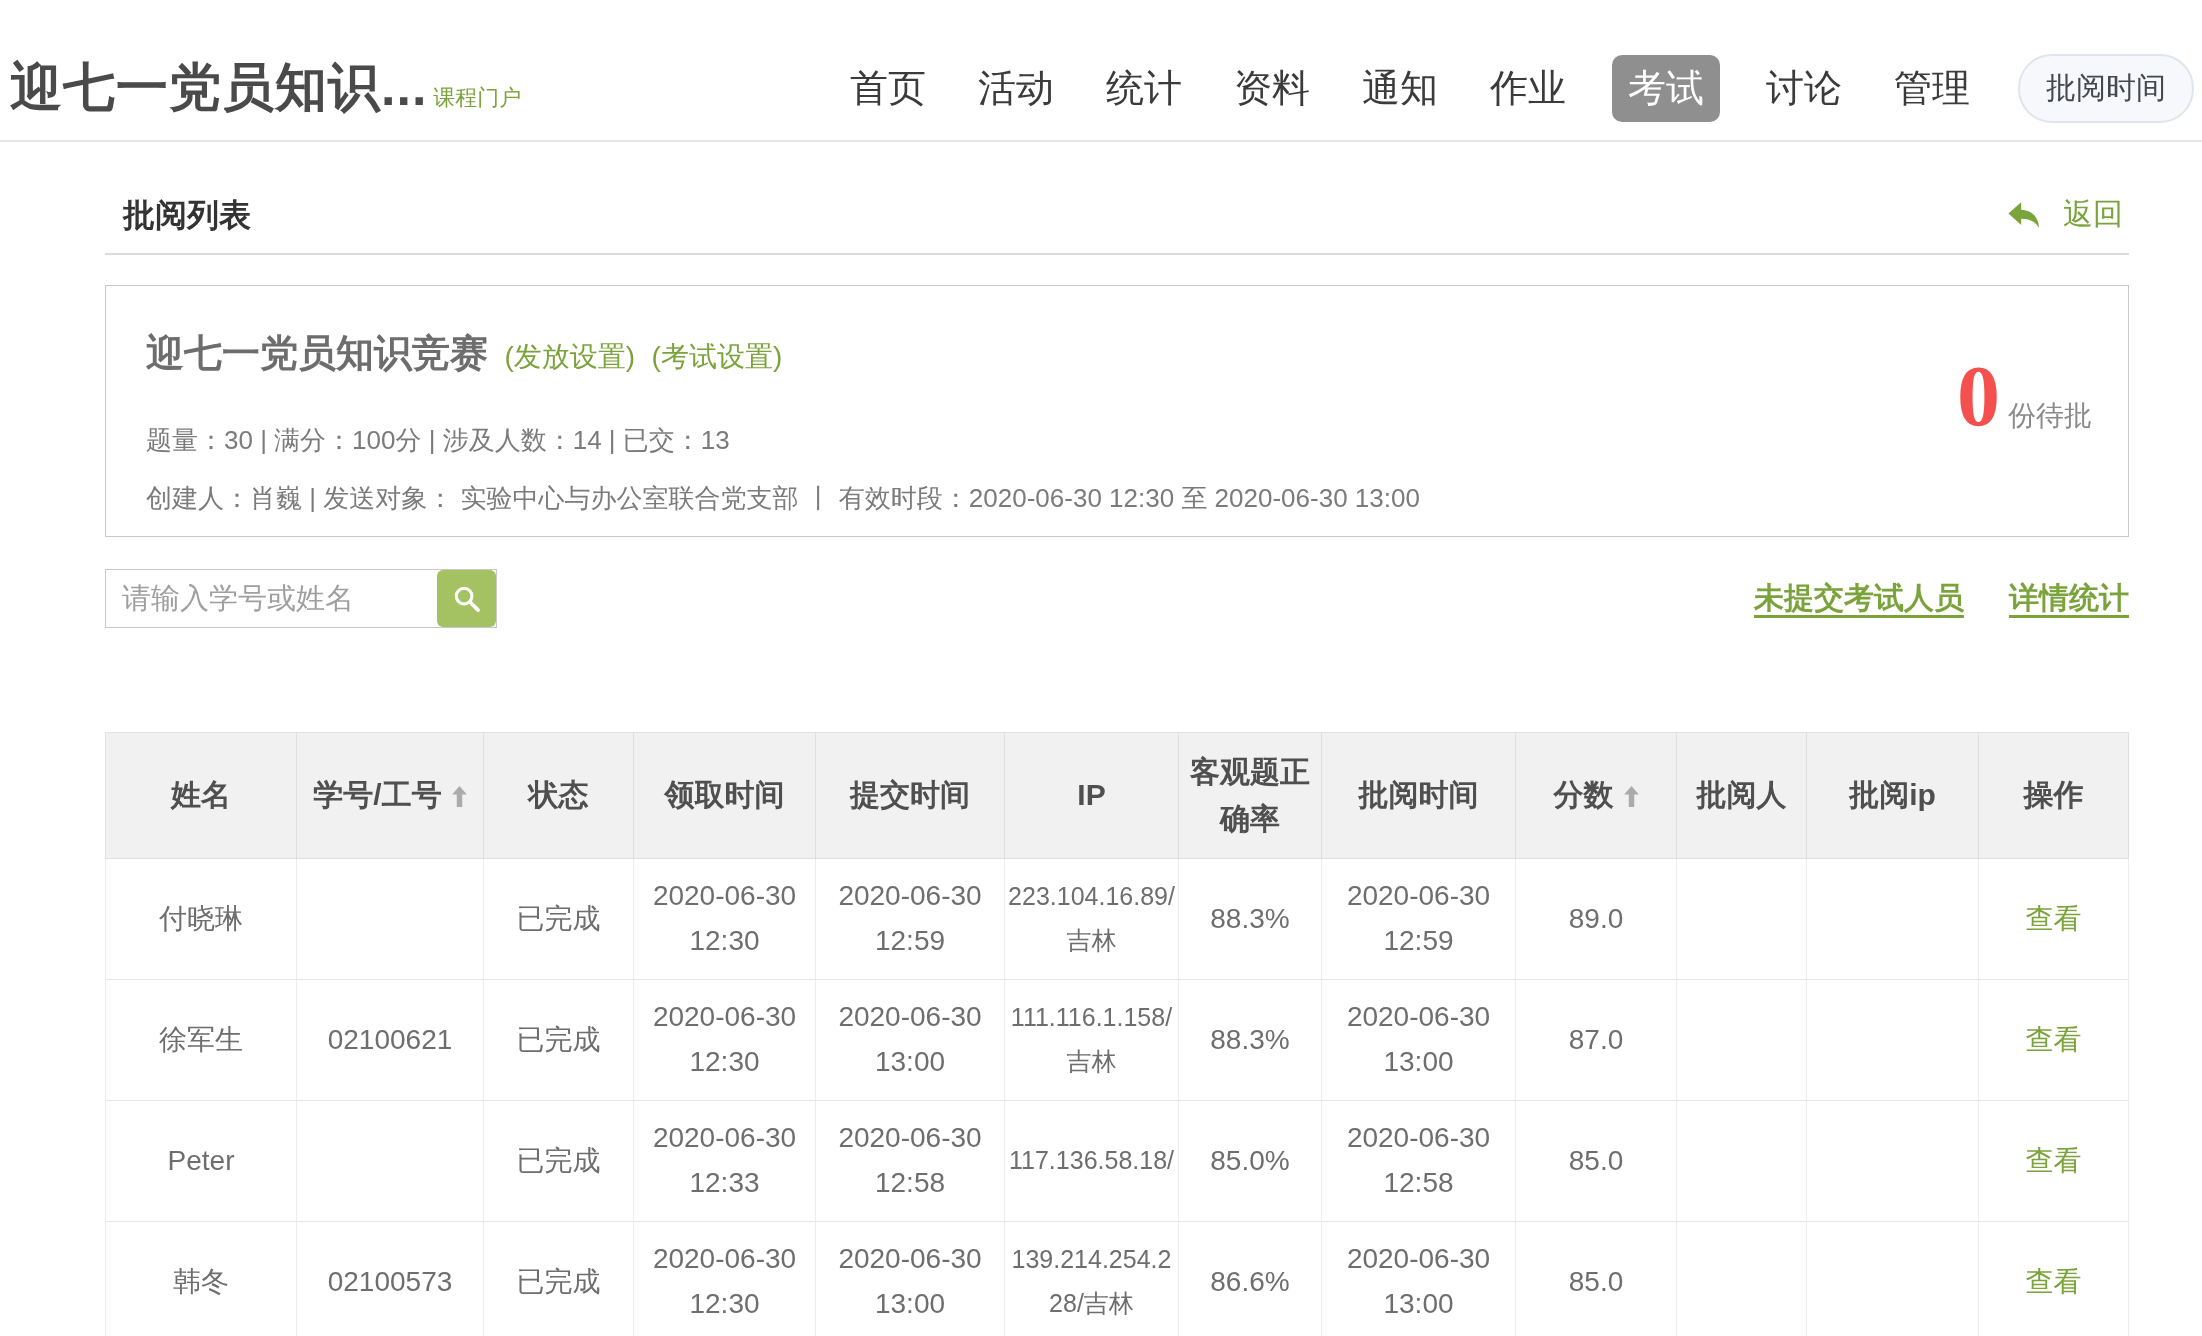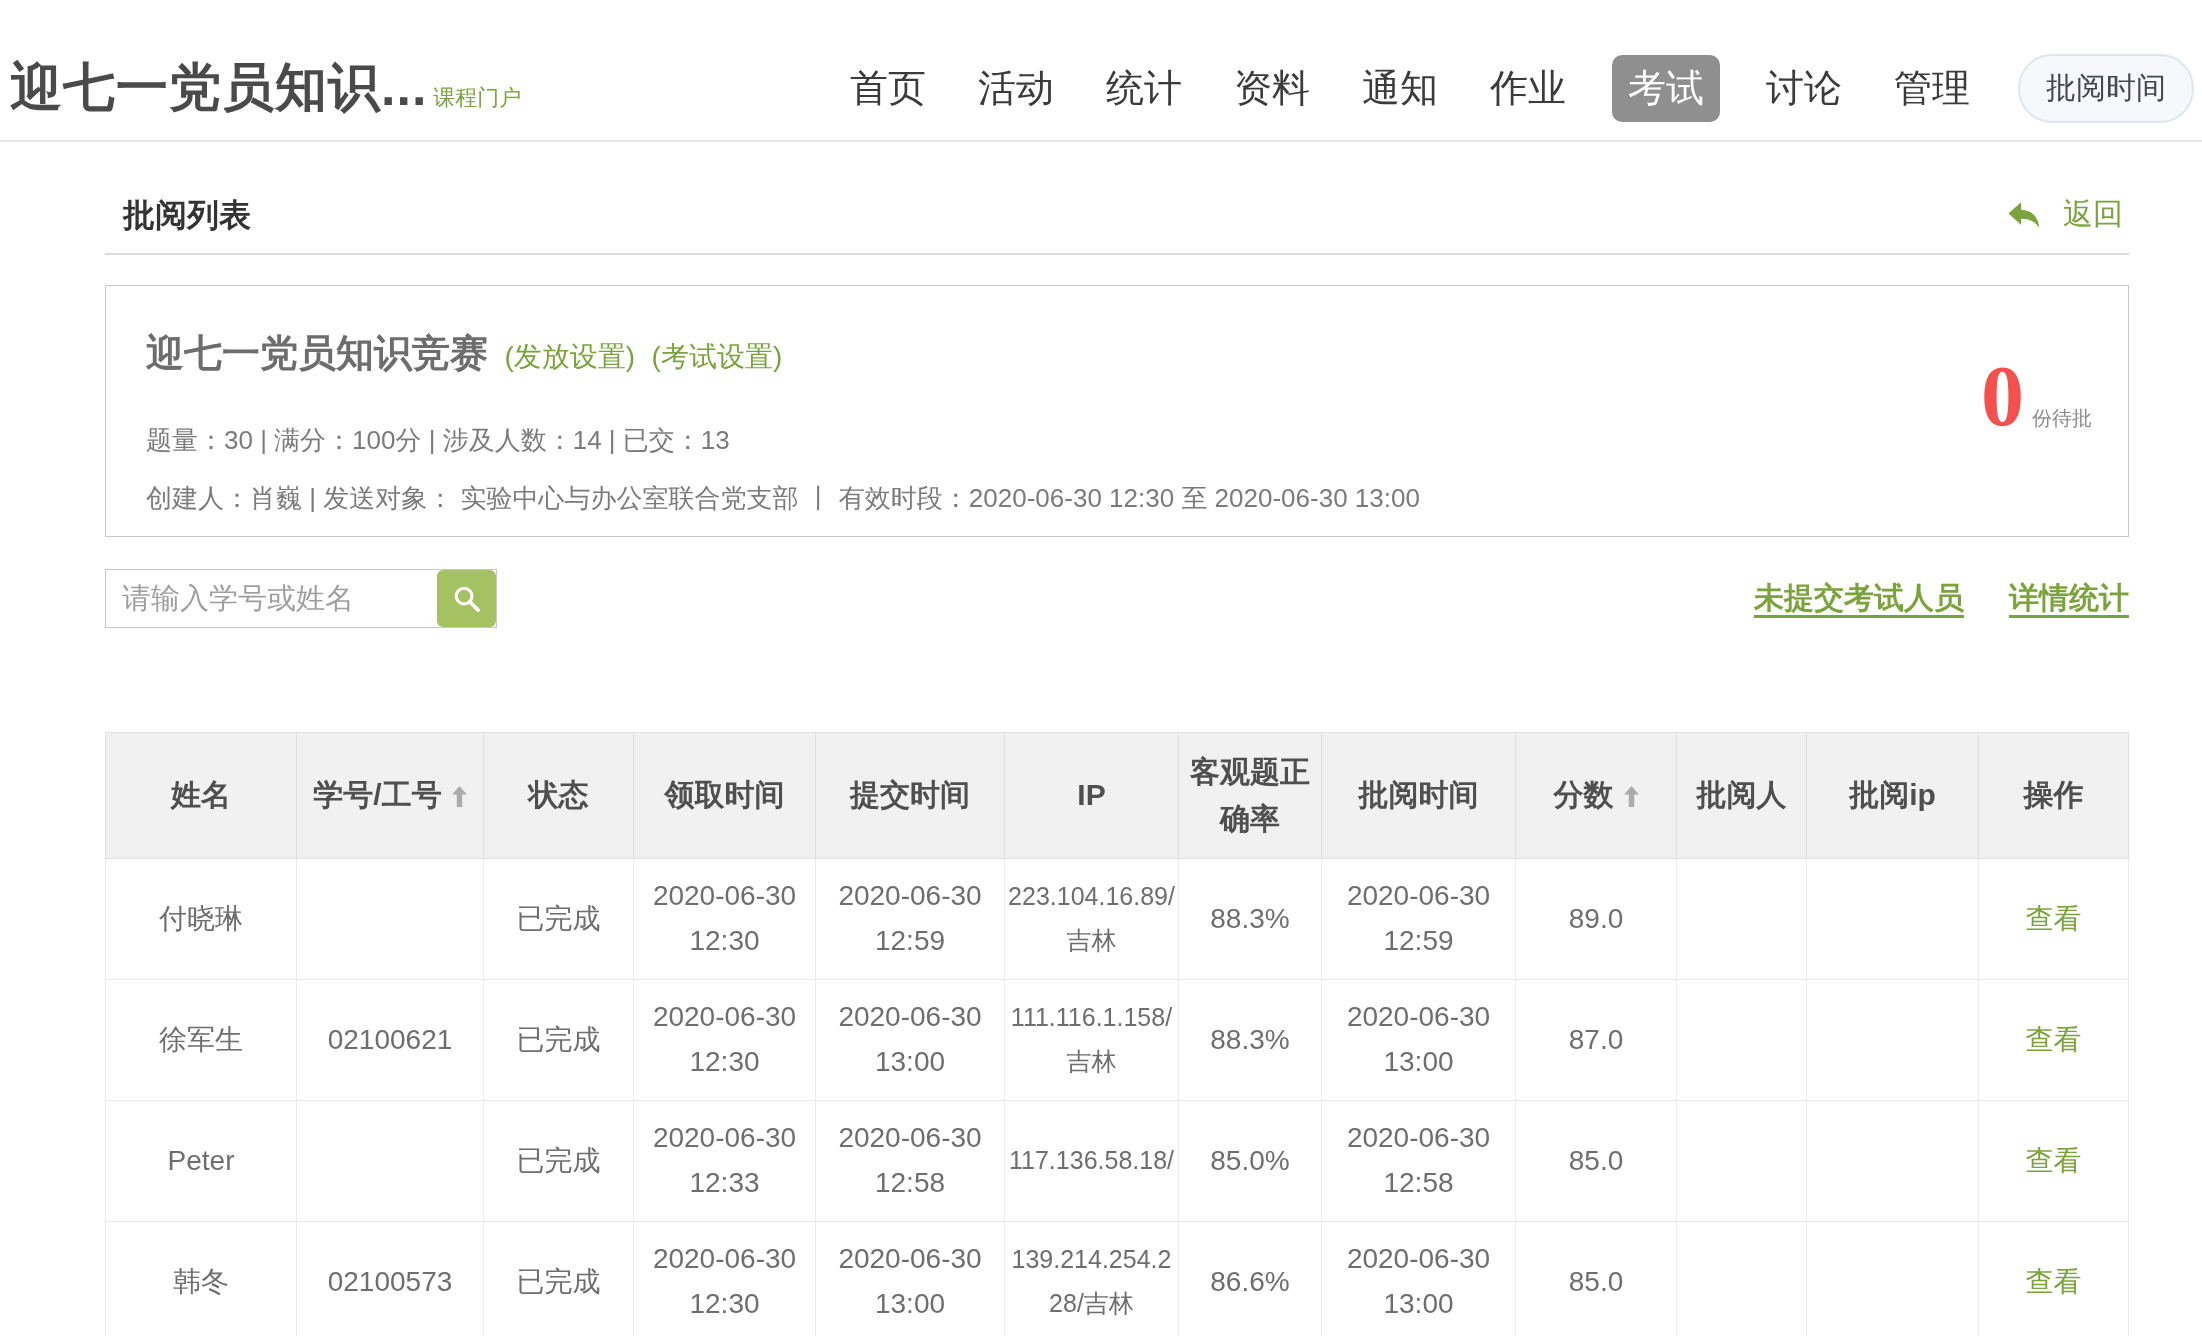--- a/index.html
+++ b/index.html
@@ -56,21 +56,21 @@
   .exam-meta.first{margin-top:38px;}
   .exam-meta.second{margin-top:26px;}
   .pending{
     position:absolute;top:74px;right:36px;
     display:flex;align-items:baseline;
   }
   .pending-num{
     font-family:"Liberation Serif", serif;font-size:86px;font-weight:700;
     color:var(--red);line-height:0.85;
   }
-  .pending-label{font-size:20px;color:#8a8a8a;margin-left:8px;}
+  .pending-label{font-size:28px;color:#8a8a8a;margin-left:8px;}
 
   
   .toolbar{margin-top:32px;display:flex;align-items:center;justify-content:space-between;}
   .search-box{
     display:flex;align-items:stretch;width:392px;height:59px;
     border:1px solid #c8c8c8;background:#fff;
   }
   .search-input{
     flex:1;border:none;outline:none;padding:0 16px;
     font-size:29px;color:#555;min-width:0;

